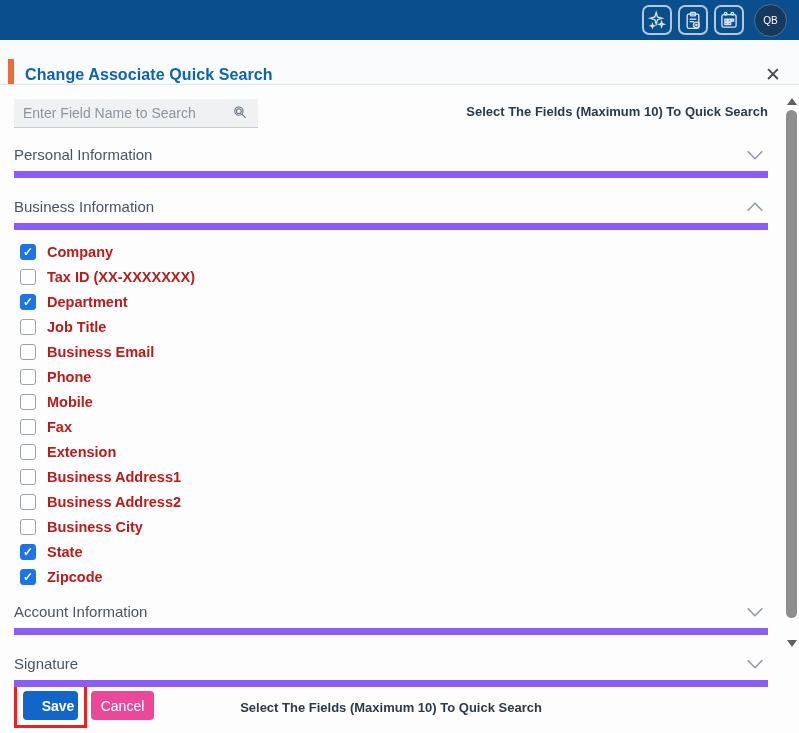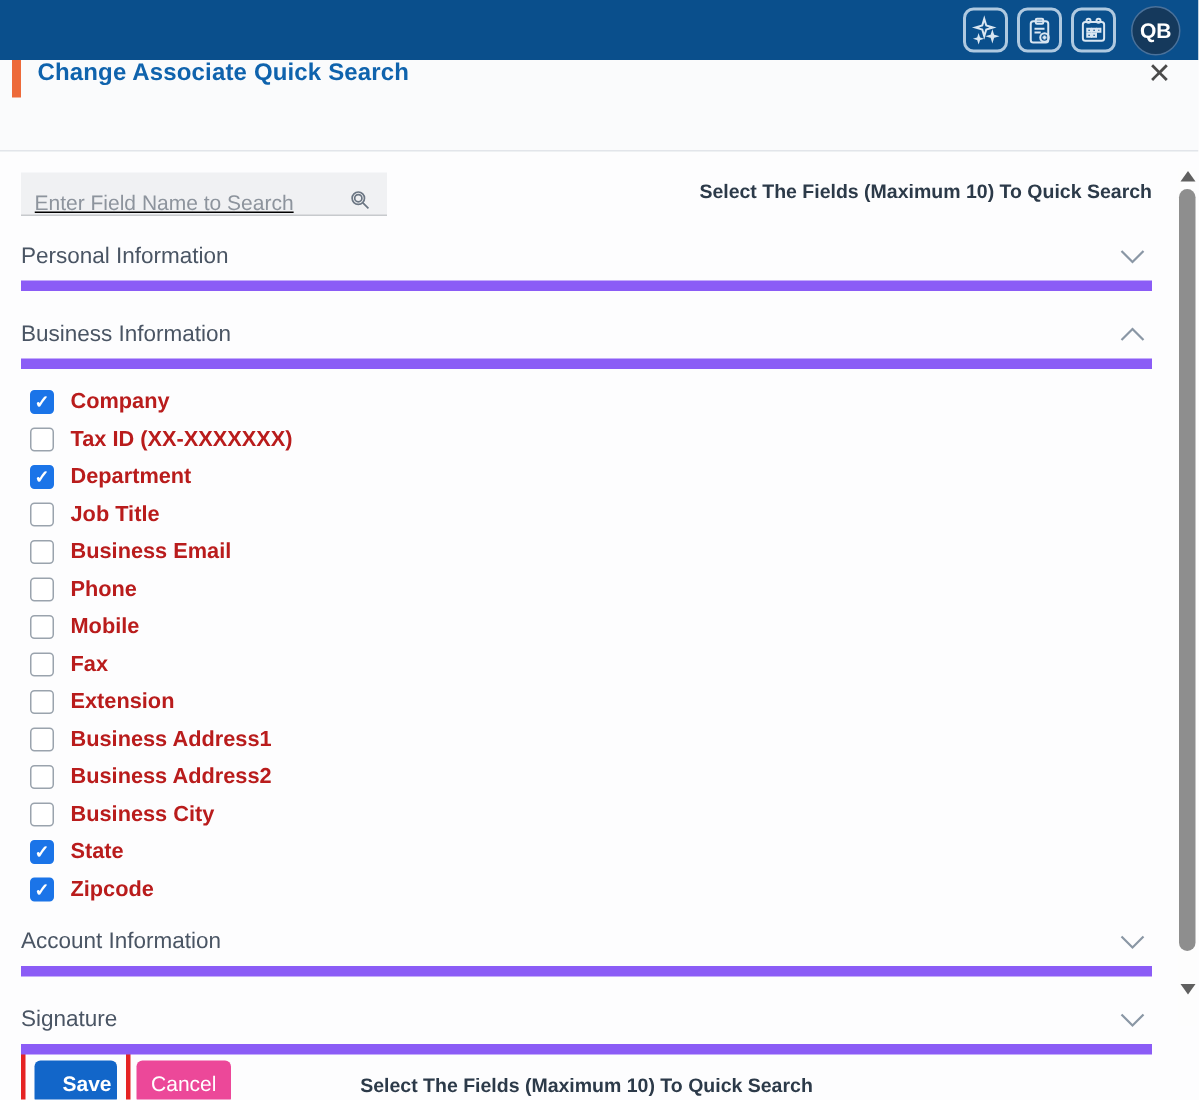--- a/index.html
+++ b/index.html
@@ -18,42 +18,42 @@
   }
   .tool-icon {
     width:30px; height:30px; border:2px solid rgba(205,222,238,.85);
     border-radius:7px; display:flex; align-items:center; justify-content:center;
     cursor:pointer;
   }
   .tool-icon svg { stroke:#d9e6f2; fill:none; stroke-width:1.6; }
   .avatar {
     width:33px; height:33px; border-radius:50%;
     background:#15395c; border:1px solid #4a719a;
-    color:#ffffff; font-size:14px; font-weight:bold;
+    color:#ffffff; font-size:10px; font-weight:normal;
     display:flex; align-items:center; justify-content:center;
     margin-left:4px; cursor:pointer;
   }
   
   .dlg-header {
-    height:61px; background:#fafbfc; border-bottom:1px solid #e2e5ea;
-    display:flex; align-items:flex-start; padding:0 18px 0 8px;
+    height:45px; background:#fafbfc; border-bottom:1px solid #e2e5ea;
+    display:flex; align-items:flex-end; padding:0 18px 0 8px;
   }
   .accent { width:6px; height:25px; background:#ed6a3a; margin-right:11px; }
   .dlg-title { color:#0f63ad; font-size:16px; font-weight:bold; letter-spacing:.1px; }
   .close-x {
     margin-left:auto; color:#4a4a4a; font-size:19px; line-height:1;
     cursor:pointer; font-weight:400;
   }
   
   .content { position:relative; padding:14px 31px 0 14px; height:596px; }
   .search-row { display:flex; justify-content:space-between; align-items:flex-start; }
   .search-box {
     width:244px; height:29px; background:#f0f1f3;
     border-bottom:1px solid #c7cacd;
-    display:flex; align-items:flex-end; padding:0 9px;text-decoration:underline;
+    display:flex; align-items:center; padding:0 9px;
   }
   .search-box input {
     flex:1; border:none; outline:none; background:transparent;
     font-family:"Liberation Sans", sans-serif;
     font-size:14px; color:#44546a;
   }
   .search-box input::placeholder { color:#8d949d; }
   .search-box svg { stroke:#6b7683; fill:none; stroke-width:1.5; flex:none; }
   .hint-top {
     font-size:13px; font-weight:600; color:#2c3a49; margin-top:5px;

